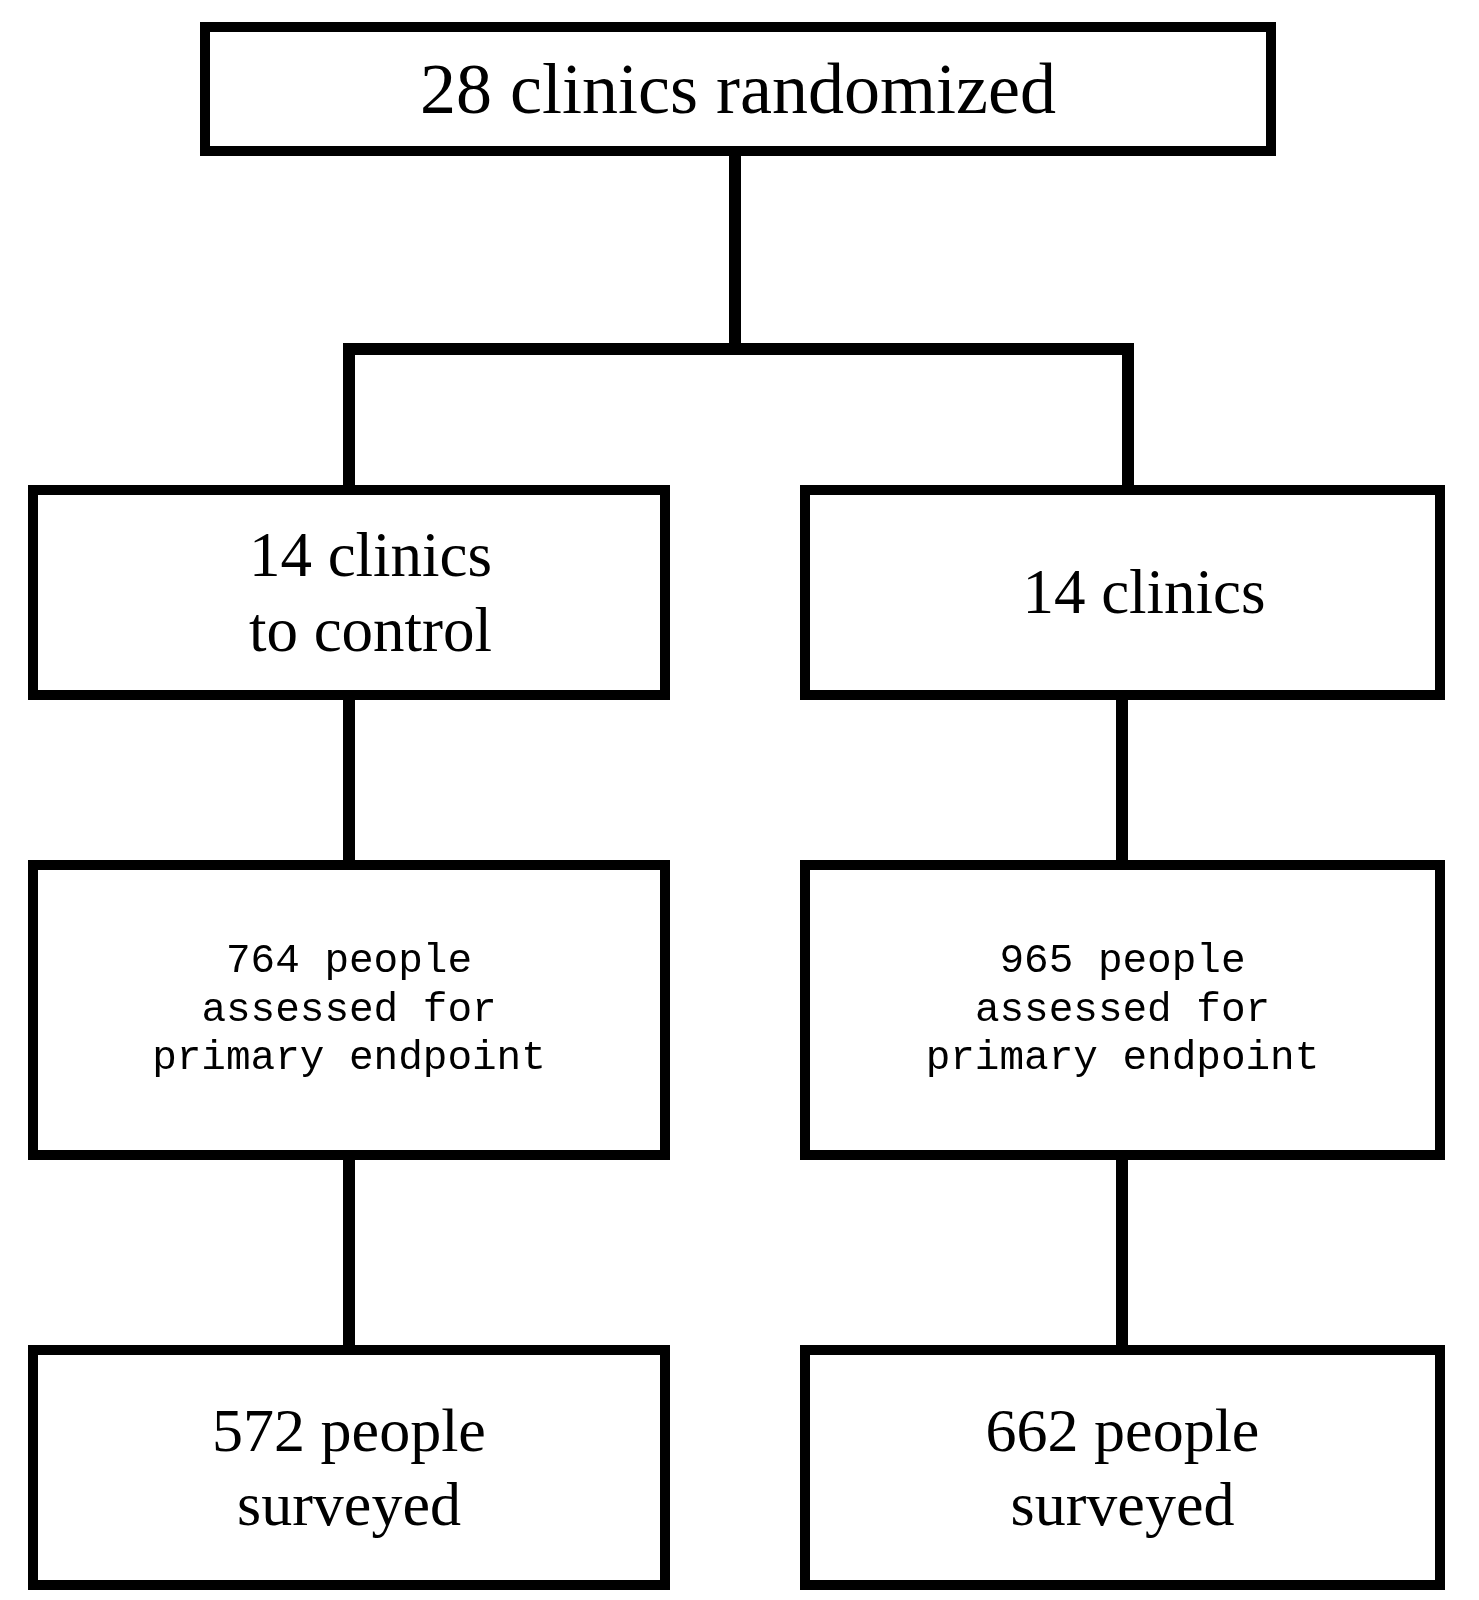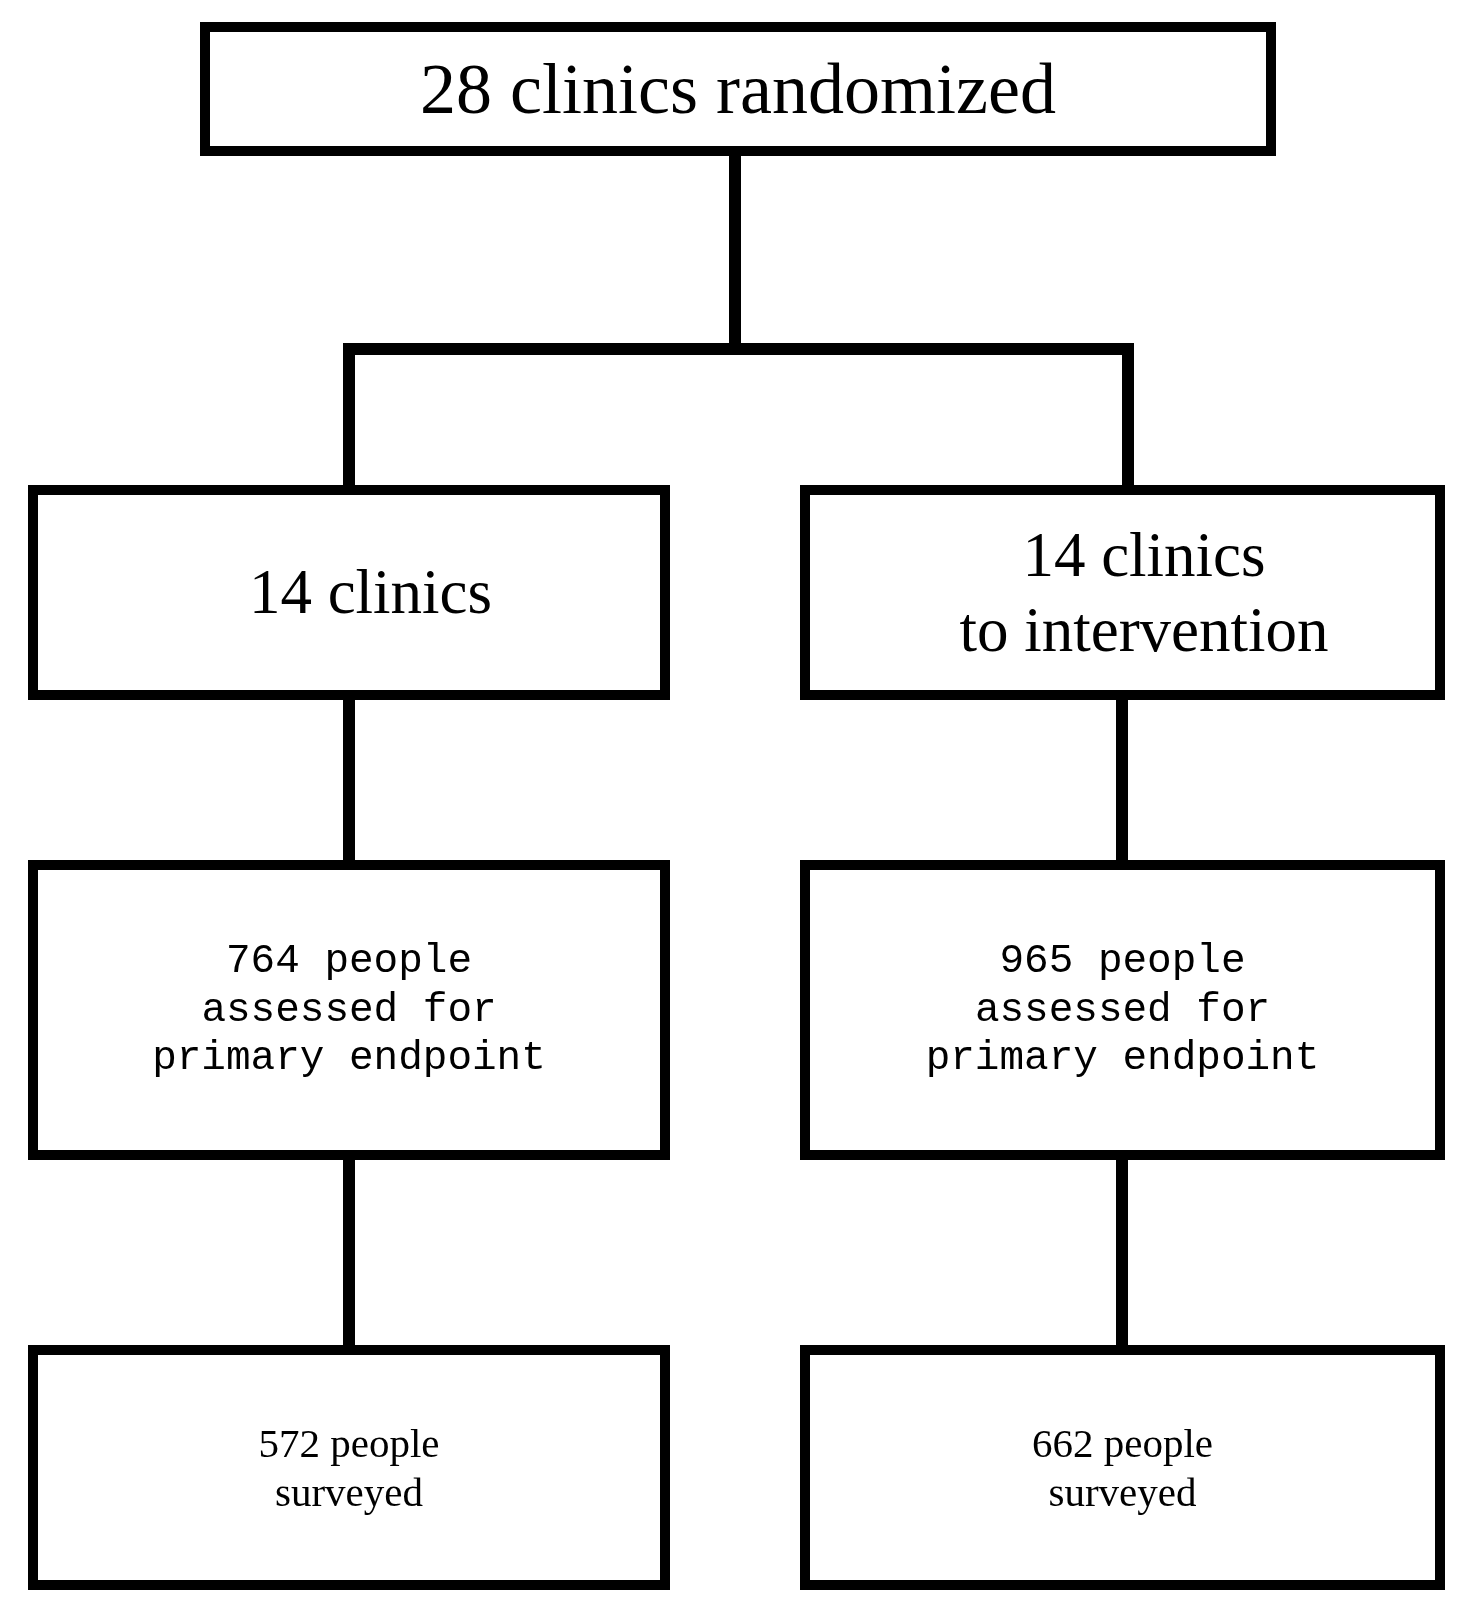--- a/index.html
+++ b/index.html
@@ -50,21 +50,21 @@
   
   .col-left  { left: 28px;  width: 642px; }
   .col-right { left: 800px; width: 645px; }
 
   .row-alloc  { top: 485px;  height: 215px; padding-left: 43px; }
   .row-assess { top: 860px;  height: 300px; }
   .row-survey { top: 1345px; height: 245px; }
 
   .row-alloc .node-line  { font-size: 63px; }
   .row-assess .node-line { font-size: 41px; font-family: Liberation Mono, monospace; }
-  .row-survey .node-line { font-size: 41px; }
+  .row-survey .node-line { font-size: 62px; }
 
   
   .connector {
     position: absolute;
     background: #000000;
     z-index: 1;
   }
   .v-line { width: 12px; }
   .h-line { height: 12px; }
 
@@ -126,25 +126,25 @@
     <span class="node-line">28 clinics randomized</span>
   </div>
 
   <div class="connector v-line" id="conn-root-stem"></div>
   <div class="connector h-line" id="conn-split-bar"></div>
   <div class="connector v-line" id="conn-split-left"></div>
   <div class="connector v-line" id="conn-split-right"></div>
 
   <div class="node-box col-left row-alloc">
     <span class="node-line">14 clinics</span>
+    <span class="node-line">to control</span>
   </div>
 
   <div class="node-box col-right row-alloc">
     <span class="node-line">14 clinics</span>
-    <span class="node-line">to intervention</span>
   </div>
 
   <div class="connector v-line" id="conn-left-a"></div>
   <div class="connector v-line" id="conn-right-a"></div>
 
   <div class="node-box col-left row-assess">
     <span class="node-line">764 people</span>
     <span class="node-line">assessed for</span>
     <span class="node-line">primary endpoint</span>
   </div>

